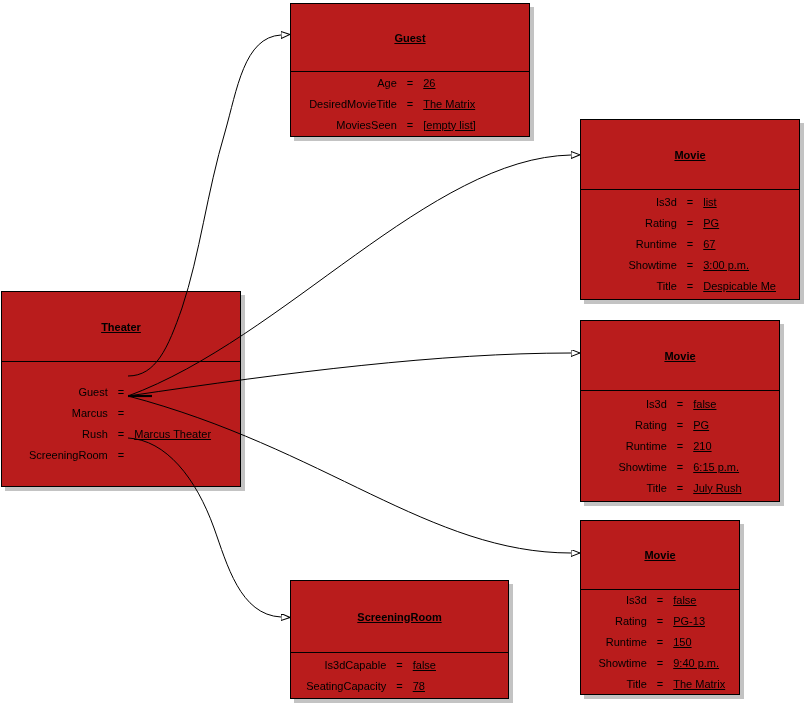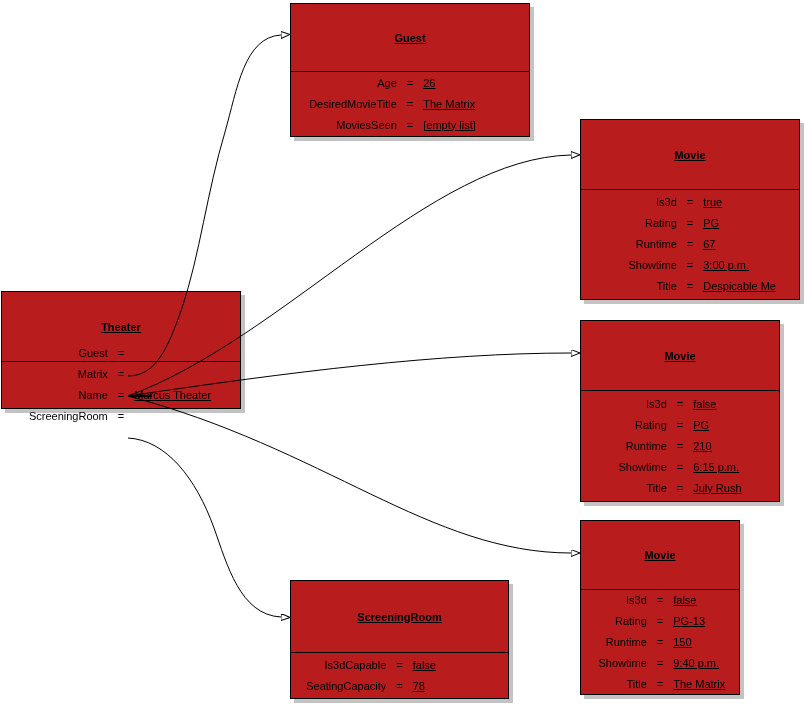--- a/index.html
+++ b/index.html
@@ -58,35 +58,35 @@
     pointer-events: none;
   }
   #wires path { fill: none; stroke: #000; stroke-width: 1; }
   #wires .bundle { stroke-width: 2.2; }
 </style>
 </head>
 <body>
 
 <div id="canvas">
 
-  <div class="obj" style="left:1px; top:291px; width:240px; height:118px; --hh:70px;">
+  <div class="obj" style="left:1px; top:291px; width:240px; height:196px; --hh:70px;">
     <div class="hdr">Theater</div>
     <div class="flds">
       <div class="row">
         <span class="fname">Guest</span>
         <span class="eq">=</span>
         <span class="fval"></span>
       </div>
       <div class="row">
-        <span class="fname">Matrix</span>
+        <span class="fname">Marcus</span>
         <span class="eq">=</span>
         <span class="fval"></span>
       </div>
       <div class="row">
-        <span class="fname">Name</span>
+        <span class="fname">Rush</span>
         <span class="eq">=</span>
         <span class="fval">Marcus Theater</span>
       </div>
       <div class="row">
         <span class="fname">ScreeningRoom</span>
         <span class="eq">=</span>
         <span class="fval"></span>
       </div>
     </div>
   </div>
@@ -111,21 +111,21 @@
       </div>
     </div>
   </div>
 
   <div class="obj" style="left:580px; top:119px; width:220px; height:181px; --hh:70px;">
     <div class="hdr">Movie</div>
     <div class="flds">
       <div class="row">
         <span class="fname">Is3d</span>
         <span class="eq">=</span>
-        <span class="fval">true</span>
+        <span class="fval">list</span>
       </div>
       <div class="row">
         <span class="fname">Rating</span>
         <span class="eq">=</span>
         <span class="fval">PG</span>
       </div>
       <div class="row">
         <span class="fname">Runtime</span>
         <span class="eq">=</span>
         <span class="fval">67</span>

